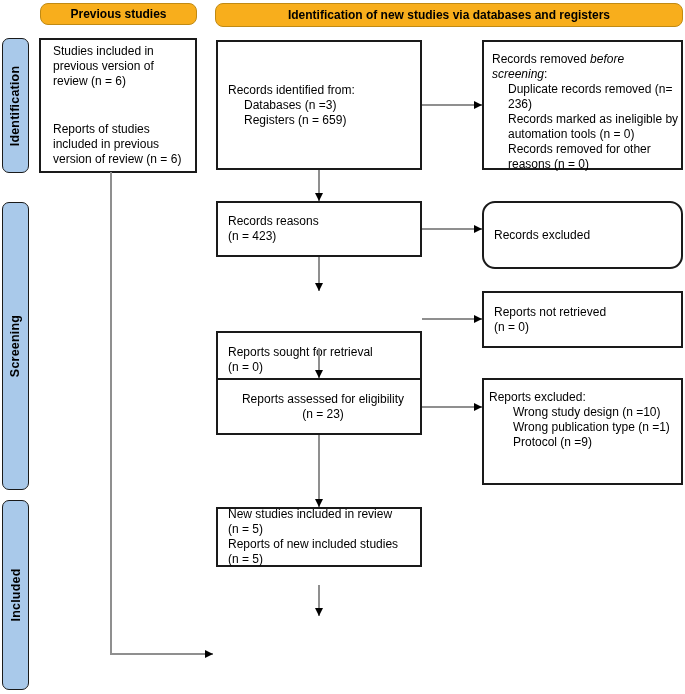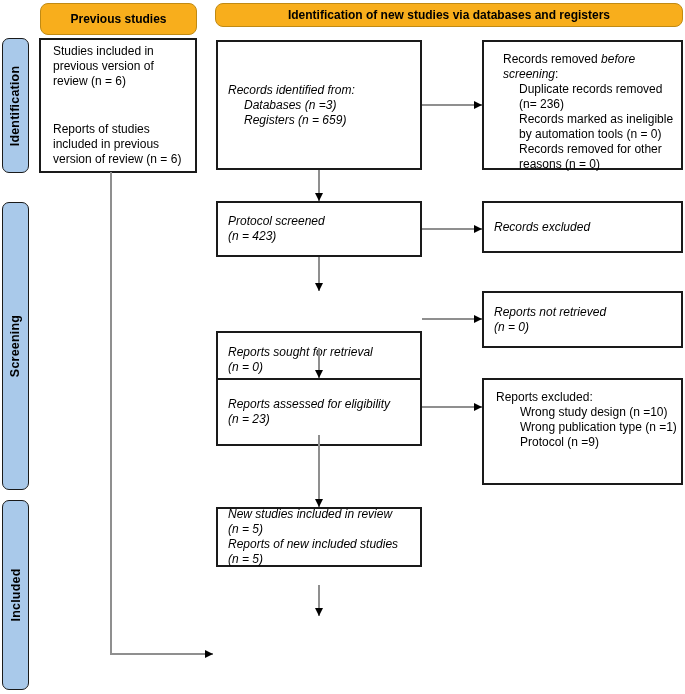--- a/index.html
+++ b/index.html
@@ -15,50 +15,50 @@
   .stage{
     position:absolute;background:#A9C9EA;border:1.5px solid #1a1a1a;border-radius:7px;
     display:flex;align-items:center;justify-content:center;box-sizing:border-box;
   }
   .stage span{transform:rotate(-90deg);white-space:nowrap;font-weight:bold;font-size:12.5px;letter-spacing:.2px;}
   .box{
     position:absolute;background:#fff;border:2px solid #1a1a1a;box-sizing:border-box;
     font-size:12px;line-height:15px;
   }
   .vcenter{display:flex;flex-direction:column;justify-content:center;}
-  .pl{padding-left:10px;padding-right:2px;font-style:italic;}
+  .pl{padding-left:10px;padding-right:2px;}
   .indent{margin-left:16px;}
   .gap{margin-top:33px;}
   .vline{position:absolute;width:2px;background:#8f8f8f;}
   .hline{position:absolute;height:2px;background:#8f8f8f;}
   .varrow::after{
     content:"";position:absolute;bottom:0;left:-3px;
     border-left:4px solid transparent;border-right:4px solid transparent;border-top:8px solid #000;
   }
   .harrow::after{
     content:"";position:absolute;right:0;top:-3px;
     border-top:4px solid transparent;border-bottom:4px solid transparent;border-left:8px solid #000;
   }
   
-  #banner-prev{left:40px;top:3px;width:157px;height:32px;}
+  #banner-prev{left:40px;top:3px;width:157px;height:22px;}
   #banner-ident{left:215px;top:3px;width:468px;height:24px;}
   
   #stage-ident{left:2px;top:38px;width:27px;height:135px;}
   #stage-screen{left:2px;top:202px;width:27px;height:288px;}
   #stage-incl{left:2px;top:500px;width:27px;height:190px;}
   
   #box-prev{left:39px;top:38px;width:158px;height:135px;padding-left:12px;padding-right:6px;}
   #box-identified{left:216px;top:40px;width:206px;height:130px;}
-  #box-removed{left:482px;top:40px;width:201px;height:130px;padding:10px 2px 0 19px;}
+  #box-removed{left:482px;top:40px;width:201px;height:130px;padding:10px 2px 0 8px;}
   #box-screened{left:216px;top:201px;width:206px;height:56px;}
-  #box-excluded{left:482px;top:201px;width:201px;height:52px;}
+  #box-excluded{left:482px;top:201px;width:201px;height:68px;border-radius:13px;}
   #box-sought{left:216px;top:291px;width:206px;height:57px;margin-top:40px;}
   #box-notretrieved{left:482px;top:291px;width:201px;height:57px;}
-  #box-assessed{left:216px;top:378px;width:206px;height:68px;}
-  #box-repexcluded{left:482px;top:378px;width:201px;height:107px;padding:10px 2px 0 12px;}
+  #box-assessed{left:216px;top:378px;width:206px;height:57px;text-align:center;}
+  #box-repexcluded{left:482px;top:378px;width:201px;height:107px;padding:10px 2px 0 5px;}
   #box-repexcluded .indent{margin-left:24px;}
   #box-new{left:216px;top:507px;width:206px;height:60px;}
   #box-total{left:213px;top:616px;width:209px;height:76px;}
   
   #a1{left:318px;top:170px;height:31px;}
   #a2{left:318px;top:257px;height:34px;}
   #a3{left:318px;top:348px;height:30px;}
   #a4{left:318px;top:435px;height:72px;}
   #a5{left:318px;top:585px;height:31px;}
   #h1{left:422px;top:104px;width:60px;}
@@ -101,21 +101,21 @@
     <div class="indent">Registers (n = 659)</div>
   </div>
   <div class="box" id="box-removed">
     <div><span>Records removed </span><i>before screening</i><span>:</span></div>
     <div class="indent">Duplicate records removed (n= 236)</div>
     <div class="indent">Records marked as ineligible by automation tools (n = 0)</div>
     <div class="indent">Records removed for other reasons (n = 0)</div>
   </div>
 
   <div class="box vcenter pl" id="box-screened">
-    <div>Protocol screened</div>
+    <div>Records reasons</div>
     <div>(n = 423)</div>
   </div>
   <div class="box vcenter pl" id="box-excluded">
     <div>Records excluded</div>
   </div>
 
   <div class="box vcenter pl" id="box-sought">
     <div>Reports sought for retrieval</div>
     <div>(n = 0)</div>
   </div>

